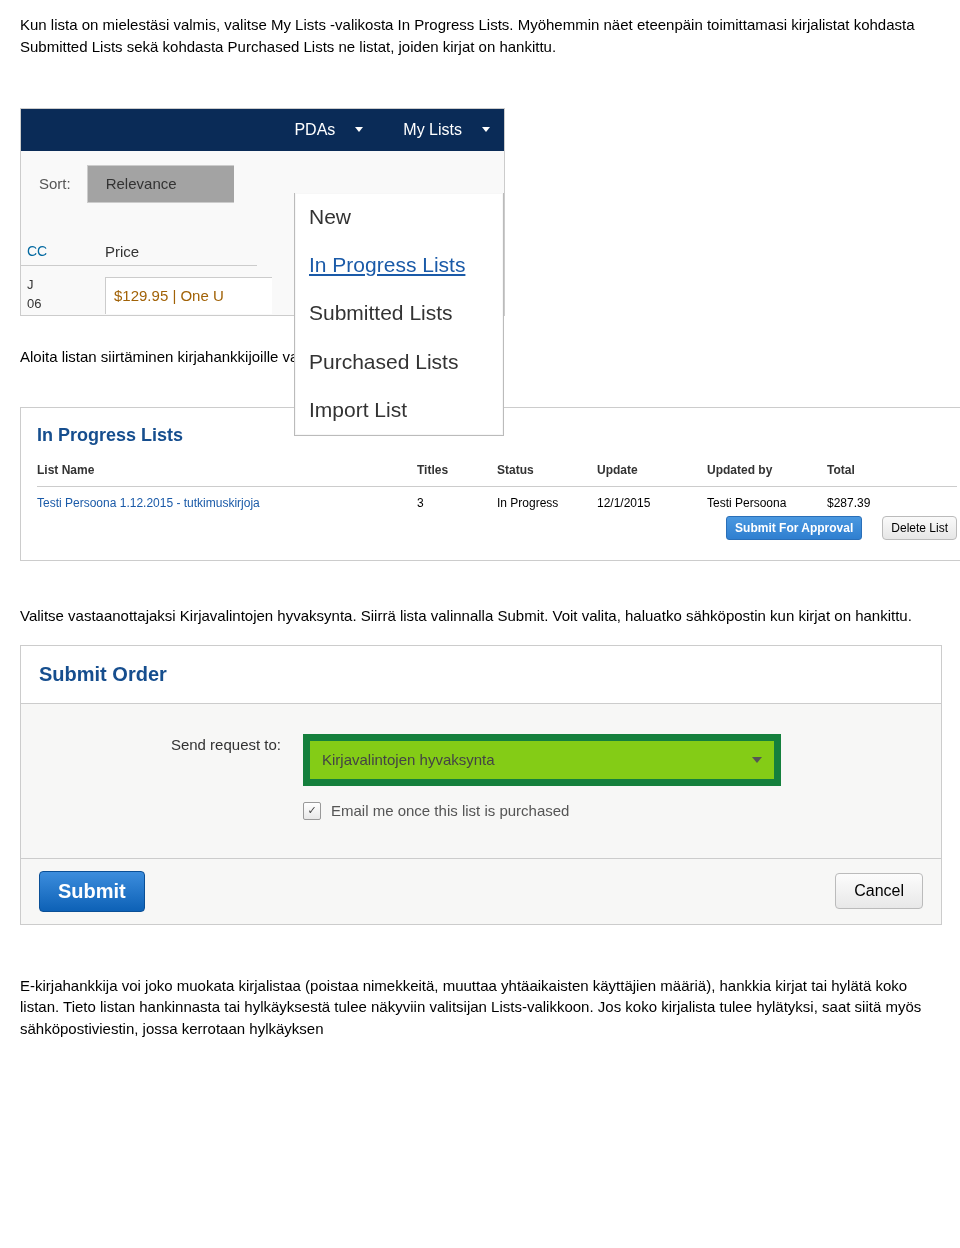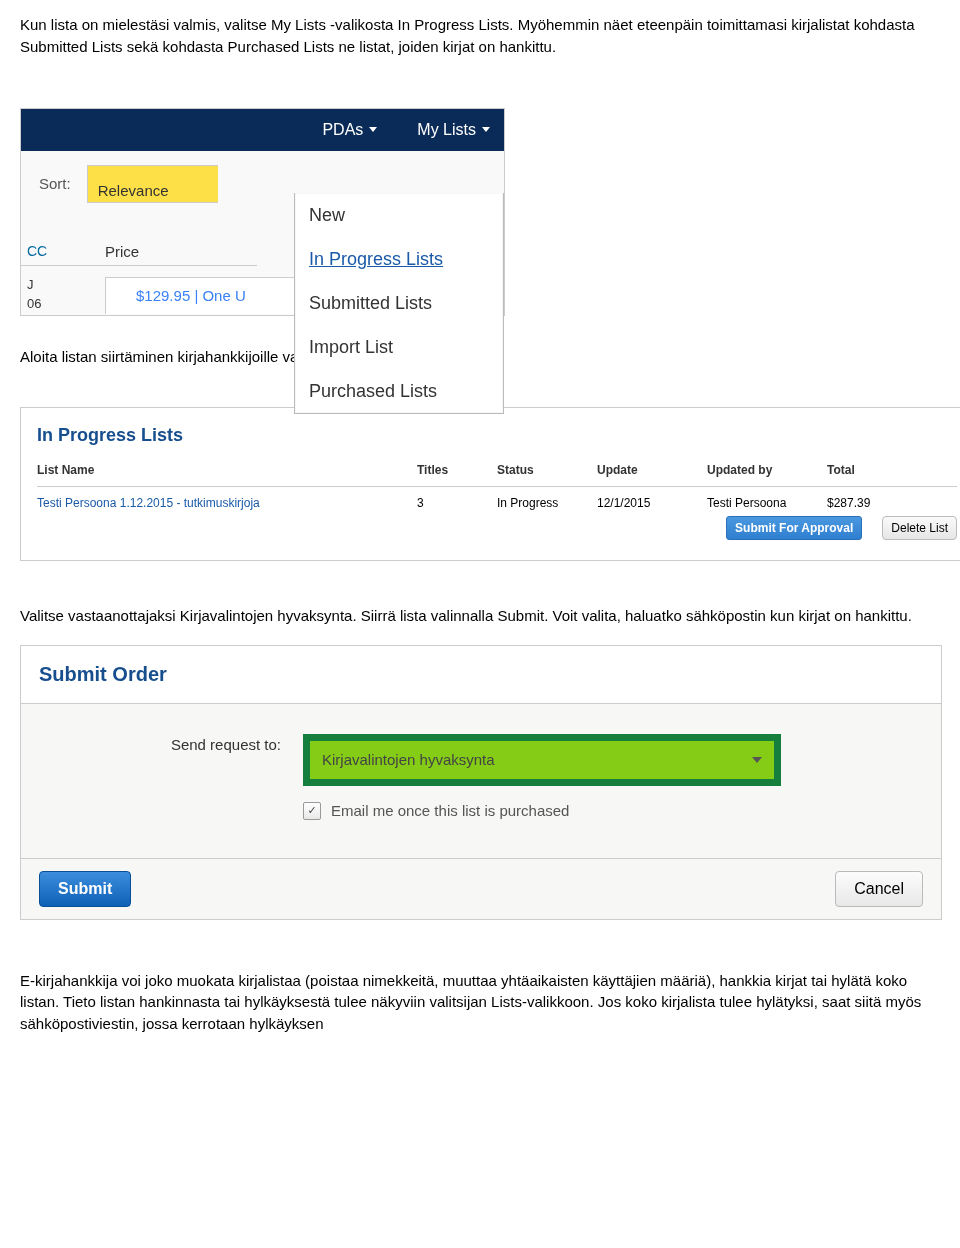--- a/index.html
+++ b/index.html
@@ -3,32 +3,32 @@
 <meta charset="utf-8">
 <style>
 body { font-family: Arial, Helvetica, sans-serif; margin: 0; padding: 14px 20px; color: #000; font-size: 15px; line-height: 1.45; }
 p { margin: 0 0 18px 0; }
 .gap-lg { margin-bottom: 50px; }
 .gap-md { margin-bottom: 40px; }
 
 
 .ss1 { width: 483px; border: 1px solid #ccc; background: #fff; margin-bottom: 30px; position: relative; }
 .ss1-nav { background: #0a2b57; height: 42px; display: flex; justify-content: flex-end; align-items: center; padding-right: 14px; gap: 40px; color: #fff; font-size: 16px; }
-.ss1-nav-item { display: flex; align-items: center; gap: 6px; }
+.ss1-nav-item { display: flex; align-items: center; gap: 20px; }
 .caret { width: 0; height: 0; border-left: 4px solid transparent; border-right: 4px solid transparent; border-top: 5px solid #fff; display: inline-block; }
 .ss1-body { position: relative; height: 164px; background: #f9f9f9; }
 .ss1-sortrow { position: absolute; top: 14px; left: 18px; display: flex; align-items: center; gap: 16px; font-size: 15px; color: #555; }
-.ss1-sort-input { background: #fde047; border: 1px solid #ccc; height: 36px; width: 110px; padding: 0 10px; display: flex; align-items: flex-end; color: #333; border-right: none; }
+.ss1-sort-input { background: #a3a3a3; border: 1px solid #ccc; height: 36px; width: 110px; padding: 0 18px; display: flex; align-items: center; color: #333; border-right: none; }
 .ss1-priceheader { position: absolute; top: 90px; left: 84px; font-size: 15px; color: #333; }
 .ss1-cc { position: absolute; top: 90px; left: 6px; font-size: 14px; color: #0369a1; }
 .ss1-lu { position: absolute; bottom: 1px; left: 6px; font-size: 13px; color: #333; }
 .ss1-line { position: absolute; top: 114px; left: 0; width: 236px; border-top: 1px solid #ccc; }
-.ss1-price-input { position: absolute; bottom: 1px; left: 84px; width: 150px; height: 36px; background: #fff; border: 1px solid #ccc; border-bottom: none; padding: 0 30px; display: flex; align-items: center; color: #3b82f6; font-size: 15px; border-right: none; }
+.ss1-price-input { position: absolute; bottom: 1px; left: 84px; width: 150px; height: 36px; background: #fff; border: 1px solid #ccc; border-bottom: none; padding: 0 8px; display: flex; align-items: center; color: #a16207; font-size: 15px; border-right: none; }
 .ss1-menu { position: absolute; top: 42px; right: 0; width: 208px; background: #fff; border: 1px solid #bbb; border-top: none; box-shadow: inset 0 0 0 1px rgba(0,0,0,0.03); }
-.ss1-menu-item { padding: 9px 14px; font-size: 18px; color: #333; cursor: pointer; }
+.ss1-menu-item { padding: 9px 14px; font-size: 21px; color: #333; cursor: pointer; }
 .ss1-menu-item.link { color: #1a5aa8; text-decoration: underline; }
 
 
 .ss2 { width: 920px; border: 1px solid #ccc; padding: 14px 16px 20px 16px; background: #fff; margin-bottom: 44px; }
 .ss2-title { color: #164e8e; font-weight: bold; font-size: 18px; margin-bottom: 14px; }
 .ss2-header-row { display: flex; font-size: 12px; font-weight: bold; color: #333; border-bottom: 1px solid #ccc; padding-bottom: 6px; }
 .ss2-col-name { width: 380px; }
 .ss2-col-titles { width: 80px; }
 .ss2-col-status { width: 100px; }
 .ss2-col-update { width: 110px; }
@@ -44,21 +44,21 @@
 .ss3 { width: 920px; border: 1px solid #ccc; background: #f7f7f6; margin-bottom: 50px; }
 .ss3-title { background: #fff; color: #164e8e; font-weight: bold; font-size: 20px; padding: 14px 18px; border-bottom: 1px solid #ccc; }
 .ss3-body { padding: 30px 0 36px 0; }
 .ss3-row { display: flex; align-items: flex-start; margin-bottom: 14px; }
 .ss3-label { width: 260px; text-align: right; padding-right: 22px; color: #333; font-size: 15px; }
 .ss3-select { width: 440px; height: 38px; background: #84cc16; border: 7px solid #15803d; display: flex; align-items: center; justify-content: space-between; padding: 0 12px; color: #444; font-size: 15px; }
 .caret-dark { width: 0; height: 0; border-left: 5px solid transparent; border-right: 5px solid transparent; border-top: 6px solid #555; }
 .ss3-check-row { display: flex; align-items: center; margin-left: 282px; gap: 10px; color: #555; font-size: 15px; }
 .chk { width: 16px; height: 16px; border: 1px solid #999; background: linear-gradient(#fff,#e8e8e8); border-radius: 2px; display: flex; align-items: center; justify-content: center; font-size: 11px; color: #444; }
 .ss3-footer { display: flex; justify-content: space-between; align-items: center; padding: 12px 18px; border-top: 1px solid #ccc; }
-.btn-submit { background: linear-gradient(#3c8ddd, #0d61b6); color: #fff; border: 1px solid #0a4f96; border-radius: 4px; font-size: 16px; padding: 8px 18px; font-weight: bold; cursor: pointer; }
+.btn-submit { background: linear-gradient(#3c8ddd, #0d61b6); color: #fff; border: 1px solid #0a4f96; border-radius: 4px; font-size: 20px; padding: 8px 18px; font-weight: bold; cursor: pointer; }
 .btn-cancel { background: linear-gradient(#fcfcfc, #e8e8e8); border: 1px solid #bbb; border-radius: 4px; font-size: 16px; padding: 8px 18px; cursor: pointer; }
 </style>
 </head>
 <body>
 
 <p class="gap-lg">Kun lista on mielestäsi valmis, valitse My Lists -valikosta In Progress Lists. Myöhemmin näet eteenpäin toimittamasi kirjalistat kohdasta Submitted Lists sekä kohdasta Purchased Lists ne listat, joiden kirjat on hankittu.</p>
 
 <div class="ss1">
   <div class="ss1-nav">
     <div class="ss1-nav-item">
@@ -82,22 +82,22 @@
     <div class="ss1-line"></div>
     <div class="ss1-lu" style="white-space:pre-line">J
 06</div>
     <div class="ss1-price-input">
         <span>$129.95 | One U</span>
       </div>
     <div class="ss1-menu">
       <div class="ss1-menu-item">New</div>
       <div class="ss1-menu-item link">In Progress Lists</div>
       <div class="ss1-menu-item">Submitted Lists</div>
+      <div class="ss1-menu-item">Purchased Lists</div>
       <div class="ss1-menu-item">Import List</div>
-      <div class="ss1-menu-item">Purchased Lists</div>
     </div>
   </div>
 </div>
 
 <p class="gap-md">Aloita listan siirtäminen kirjahankkijoille valinnalla Submit For Approval.</p>
 
 <div class="ss2">
   <div class="ss2-title">In Progress Lists</div>
   <div class="ss2-header-row">
     <div class="ss2-col-name">List Name</div>

